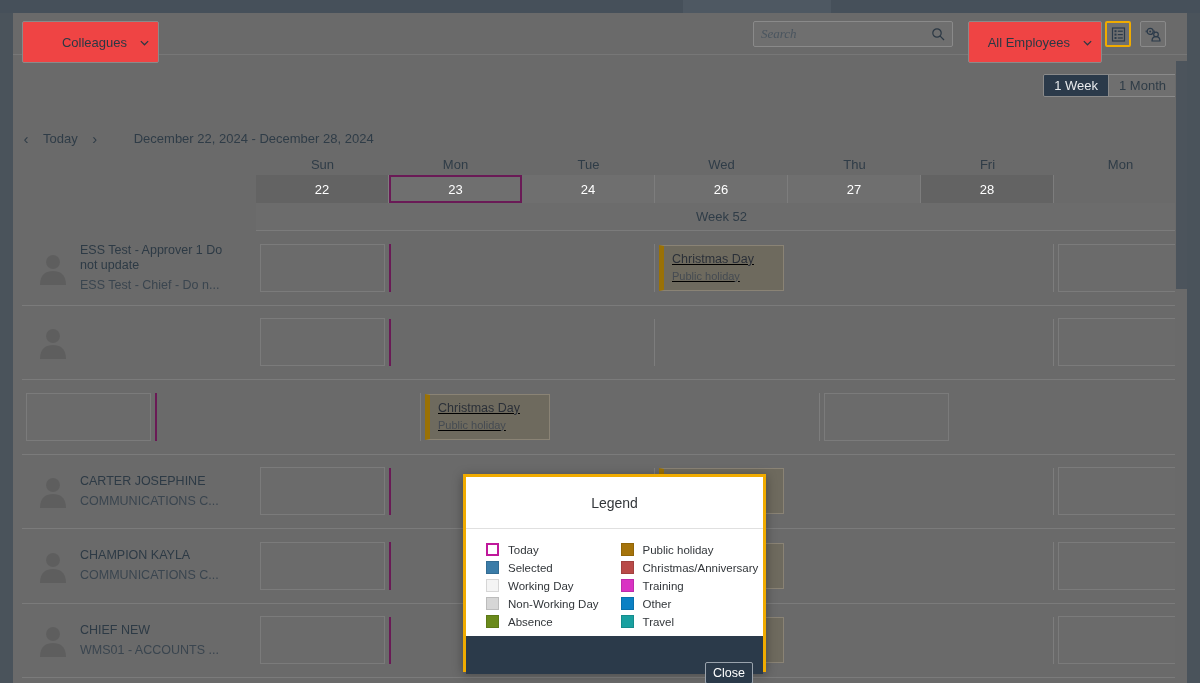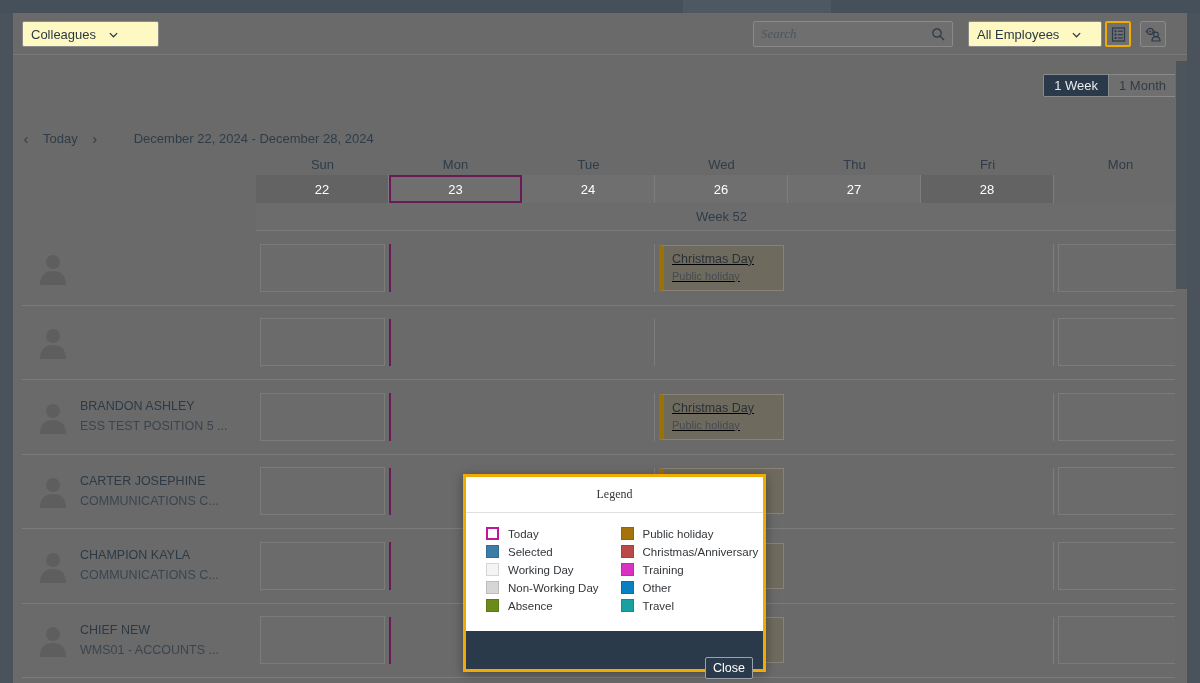--- a/index.html
+++ b/index.html
@@ -32,23 +32,23 @@
   }
 
   
   .toolbar {
     position: absolute; left: 0; top: 0; width: 1174px; height: 42px;
     background: #6a6a6a;
     border-bottom: 1px solid #777;
   }
   .select-box {
     position: absolute;
-    display: flex; align-items: center; justify-content: flex-start;
-    border: 1px solid #8a8a8a; background: #fef9c3;
-    height: 26px; border-radius: 2px; padding: 0 8px;
+    display: flex; align-items: center; justify-content: flex-end;
+    border: 1px solid #8a8a8a; background: #ef4444;
+    height: 42px; border-radius: 2px; padding: 0 8px;
     color: #2b3844; font-size: 13px; cursor: pointer;
   }
   .select-box .chev {
     width: 11px; height: 11px; margin-left: 12px; flex: none;
   }
   #colleagues-select { left: 9px; top: 8px; width: 137px; }
   #employees-select  { left: 955px; top: 8px; width: 134px; }
 
   .search-box {
     position: absolute; left: 740px; top: 8px; width: 200px; height: 26px;
@@ -185,23 +185,23 @@
   }
 
   
   .dialog {
     position: absolute; left: 450px; top: 461px; width: 303px; height: 198px;
     background: #ffffff; border: 3px solid #f0ab00;
     box-shadow: 0 2px 10px rgba(0,0,0,.35);
     display: flex; flex-direction: column;
   }
   .dialog-title {
-    height: 36px; flex: none;
+    height: 52px; flex: none;
     display: flex; align-items: center; justify-content: center;
-    font-size: 12px; color: #32363a; border-bottom: 1px solid #e0e0e0; font-family: Liberation Serif, serif;
+    font-size: 14px; color: #32363a; border-bottom: 1px solid #e0e0e0;
   }
   .dialog-body {
     flex: 1; display: flex; padding: 14px 20px 8px 20px; gap: 22px;
   }
   .legend-col { display: flex; flex-direction: column; gap: 5px; }
   .legend-col.left  { width: 118px; }
   .legend-col.right { width: 140px; }
   .legend-item { display: flex; align-items: center; gap: 9px; }
   .swatch { width: 13px; height: 13px; flex: none; }
   .legend-label { font-size: 11.5px; color: #32363a; white-space: nowrap; }
@@ -340,20 +340,24 @@
         <div class="weeklabel">Week 52</div>
       </div>
 
       <div id="employee-rows">
           <div class="emp-row">
             <div class="emp-info">
               <svg class="avatar" viewBox="0 0 34 34">
                 <circle cx="17" cy="11" r="7" fill="#565656"></circle>
                 <path d="M4 34 C4 23 10 20 17 20 C24 20 30 23 30 34 Z" fill="#565656"></path>
               </svg>
+              <div class="emp-text">
+                <div class="emp-name">ESS Test - Approver 1 Do not update</div>
+                <div class="emp-pos">ESS Test - Chief - Do n...</div>
+              </div>
             </div>
             <div class="daycell">
               <div class="nonwork-block"></div>
             </div>
             <div class="daycell today-marker"></div>
             <div class="daycell divider"></div>
             <div class="daycell">
               <div class="event">
                 <div class="ev-title">Christmas Day</div>
                 <div class="ev-sub">Public holiday</div>
@@ -382,30 +386,20 @@
             <div class="daycell today-marker"></div>
             <div class="daycell divider"></div>
             <div class="daycell"></div>
             <div class="daycell"></div>
             <div class="daycell divider"></div>
             <div class="daycell">
               <div class="nonwork-block"></div>
             </div>
           </div>
           <div class="emp-row">
-            <div class="emp-info">
-              <svg class="avatar" viewBox="0 0 34 34">
-                <circle cx="17" cy="11" r="7" fill="#565656"></circle>
-                <path d="M4 34 C4 23 10 20 17 20 C24 20 30 23 30 34 Z" fill="#565656"></path>
-              </svg>
-              <div class="emp-text">
-                <div class="emp-name">BRANDON ASHLEY</div>
-                <div class="emp-pos">ESS TEST POSITION 5 ...</div>
-              </div>
-            </div>
             <div class="daycell">
               <div class="nonwork-block"></div>
             </div>
             <div class="daycell today-marker"></div>
             <div class="daycell divider"></div>
             <div class="daycell">
               <div class="event">
                 <div class="ev-title">Christmas Day</div>
                 <div class="ev-sub">Public holiday</div>
               </div>

